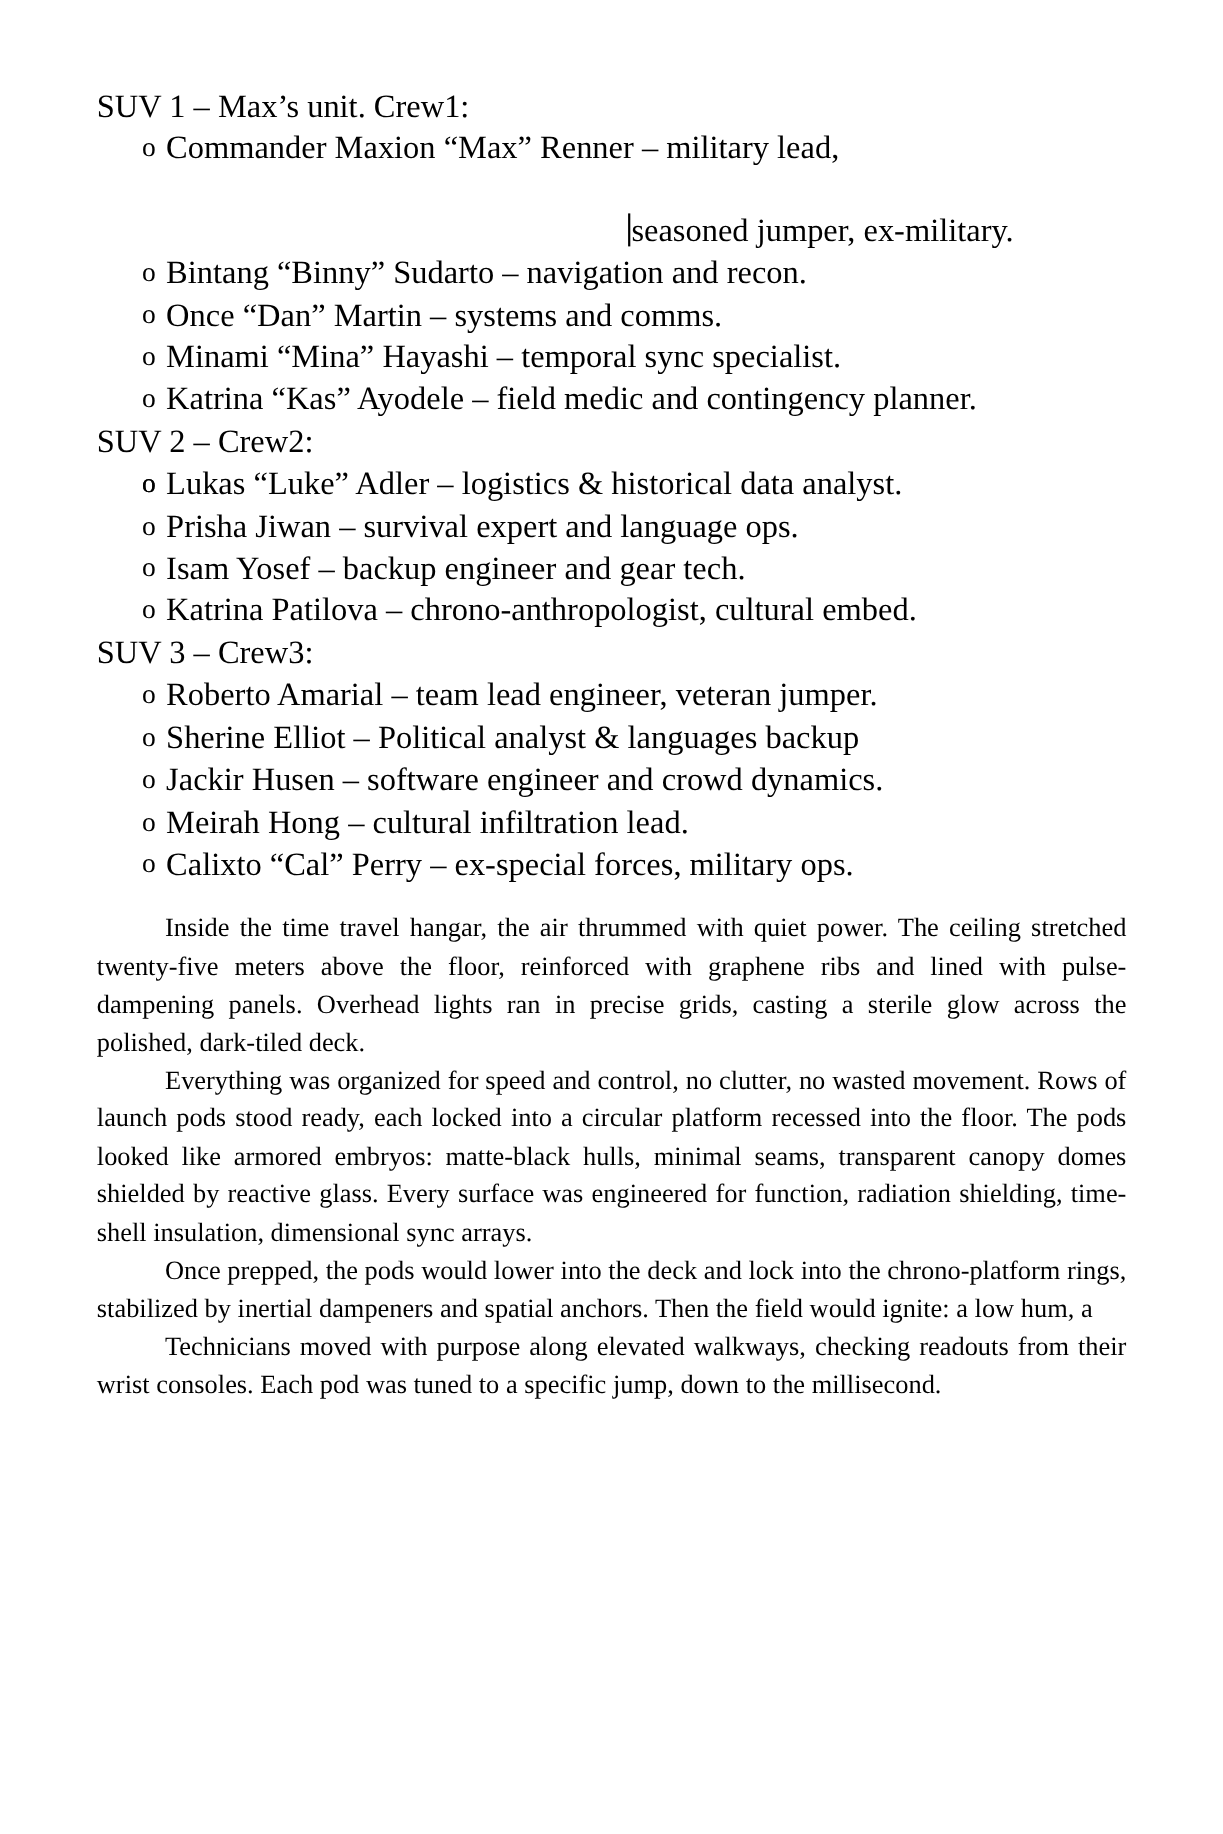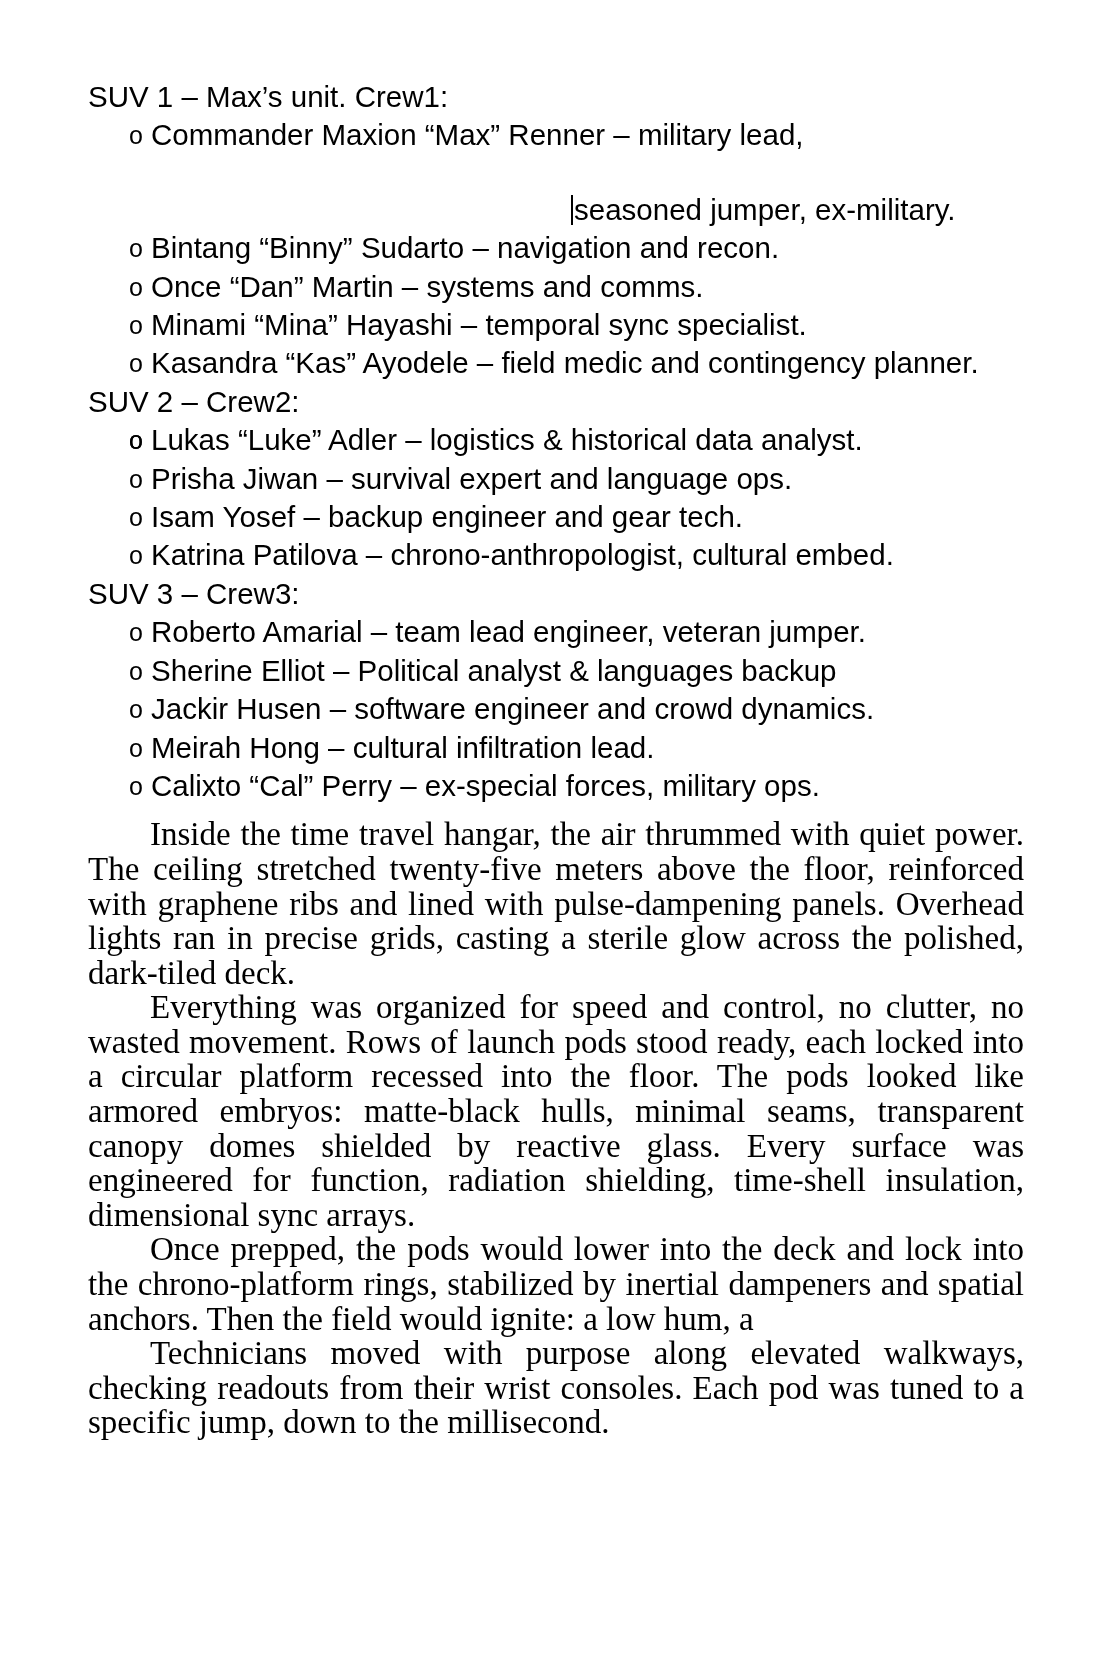--- a/index.html
+++ b/index.html
@@ -17,21 +17,21 @@
     position: relative;
     width: 1112px;
     height: 1667px;
     background: #ffffff;
     box-sizing: border-box;
     padding: 78px 88px 0 88px;
   }
 
   
   .roster {
-    font-family: Liberation Sans, sans-serif;
+    font-family: Liberation Serif, serif;
     font-size: 29.5px;
     line-height: 38.4px;
     color: #000;
   }
   .suv-heading {
     margin: 0;
     padding: 0;
     white-space: pre;
   }
   .crew-list {
@@ -68,25 +68,25 @@
     width: 2px;
     height: 30px;
     background: #000;
     vertical-align: -5px;
     margin-right: 1px;
   }
 
   
   .prose {
     font-family: "Liberation Serif", "DejaVu Serif", serif;
-    font-size: 33px;
+    font-size: 24px;
     line-height: 34.6px;
     text-align: justify;
     text-justify: inter-word;
-    margin-top: 12px;
+    margin-top: 22px;
   }
   .prose p {
     margin: 0 0 0 0;
     text-indent: 62px;
     hyphens: none;
   }
 </style>
 </head>
 <body>
 
@@ -108,21 +108,21 @@
       <li class="crew-item">
         <span class="bullet">o</span>
         <span class="crew-text">Once “Dan” Martin – systems and comms.</span>
       </li>
       <li class="crew-item">
         <span class="bullet">o</span>
         <span class="crew-text">Minami “Mina” Hayashi – temporal sync specialist.</span>
       </li>
       <li class="crew-item">
         <span class="bullet">o</span>
-        <span class="crew-text">Kasandra “Kas” Ayodele – field medic and contingency planner.</span>
+        <span class="crew-text">Katrina “Kas” Ayodele – field medic and contingency planner.</span>
       </li>
     </ul>
 
     <div class="suv-heading">SUV 2 – Crew2:</div>
     <ul class="crew-list">
       <li class="crew-item">
         <span class="bullet">o</span>
       </li>
       <li class="crew-item">
         <span class="bullet">o</span>

